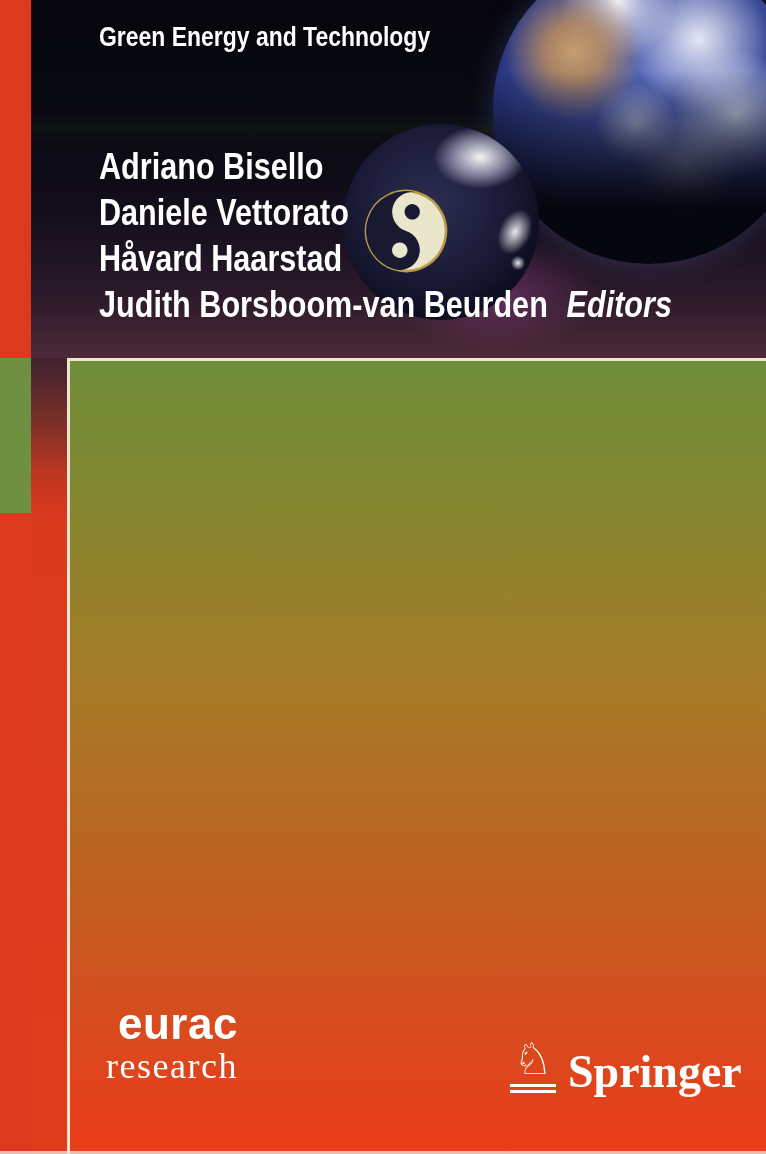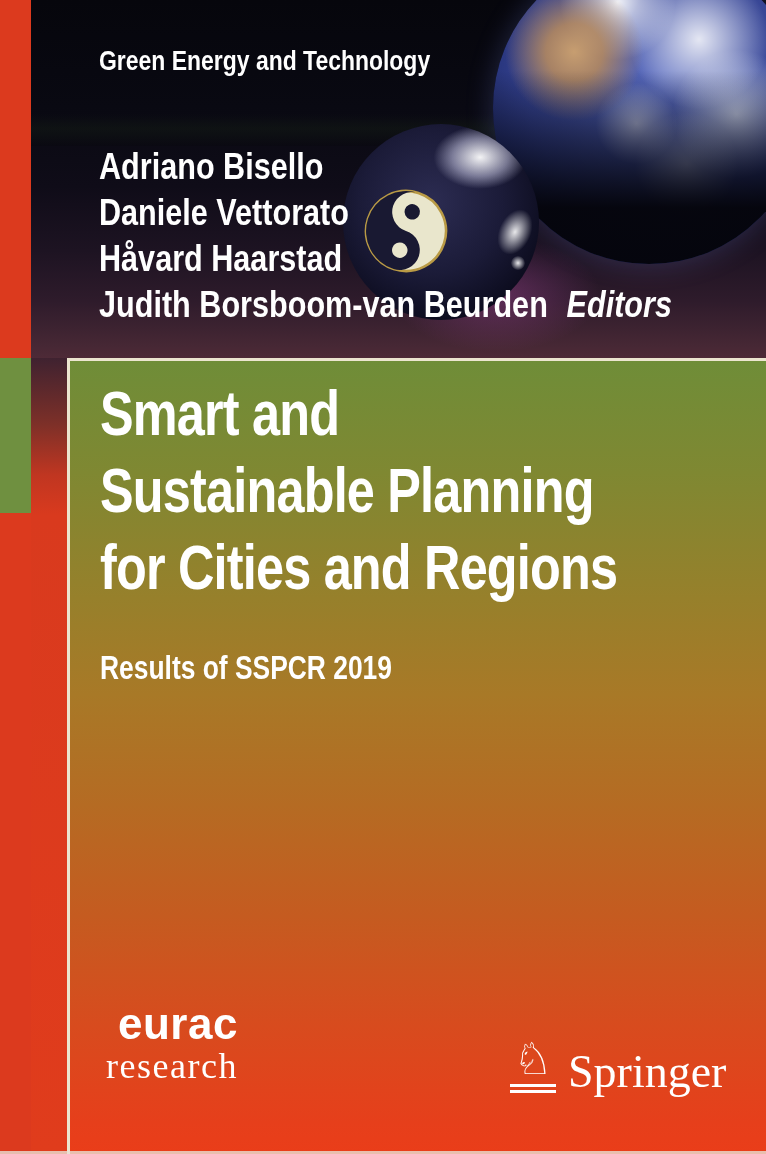--- a/index.html
+++ b/index.html
@@ -49,21 +49,21 @@
     transform:rotate(25deg);
     background:radial-gradient(ellipse, rgba(255,255,255,0.9) 0%, rgba(255,255,255,0) 70%);}
   .ball-reflection-dot{position:absolute;left:480px;top:256px;width:14px;height:14px;border-radius:50%;
     background:radial-gradient(circle, rgba(255,255,255,0.9) 0%, rgba(255,255,255,0) 75%);}
   .yinyang{position:absolute;left:332px;top:188px;width:86px;height:86px;transform:rotate(18deg);}
 
   
   .cond80{display:inline-block;transform:scaleX(0.80);transform-origin:0 50%;white-space:nowrap;}
   .cond85{display:inline-block;transform:scaleX(0.85);transform-origin:0 50%;white-space:nowrap;}
 
-  .series-title{position:absolute;left:68px;top:22px;font-size:27px;font-weight:bold;letter-spacing:0;margin-top:24px;}
+  .series-title{position:absolute;left:68px;top:22px;font-size:27px;font-weight:bold;letter-spacing:0;}
   .editors{position:absolute;left:68px;top:144px;font-size:36px;font-weight:bold;line-height:46px;}
   .editors-label{font-style:italic;margin-left:22px;font-weight:bold;}
 
   
   .panel{
     position:absolute;left:67px;top:358px;width:699px;height:796px;box-sizing:border-box;
     border-top:3px solid #ece5cf;border-left:3px solid #ece5cf;
     background:linear-gradient(to bottom,
       #6f8d38 0%,#7f8832 14%,#97802b 30%,#a87927 42%,#b56b23 56%,
       #c55b20 70%,#d84b1e 84%,#e63f1b 96%,#ea3d19 100%);
@@ -72,21 +72,21 @@
   .book-subtitle{position:absolute;left:30px;top:288px;font-size:33px;font-weight:bold;}
 
   .eurac{position:absolute;left:36px;top:641px;line-height:1;text-align:right;}
   .eurac-bold{font-size:44px;font-weight:bold;letter-spacing:0.5px;display:block;}
   .eurac-serif{font-family:"Liberation Serif",serif;font-size:36px;letter-spacing:1.5px;display:block;margin-top:2px;}
 
   .springer{position:absolute;left:440px;top:676px;display:flex;align-items:flex-end;gap:12px;}
   .horse{display:flex;flex-direction:column;align-items:center;}
   .horse-glyph{font-family:"DejaVu Sans",sans-serif;font-size:44px;line-height:44px;}
   .horse-bar{width:46px;height:3px;background:#fff;margin-top:3px;}
-  .springer-name{font-family:"Liberation Serif",serif;font-size:46px;line-height:42px;}
+  .springer-name{font-family:"Liberation Serif",serif;font-size:46px;line-height:42px;font-weight:bold;}
 
   .bottom-edge{position:absolute;left:0;bottom:0;width:766px;height:3px;background:#e9e0d5;opacity:0.8;}
 </style>
 </head>
 <body>
 
 <div class="cover">
 
   <div class="photo">
     <div class="horizon"></div>
@@ -111,28 +111,20 @@
       <div><span class="cond85">Daniele Vettorato</span></div>
       <div><span class="cond85">Håvard Haarstad</span></div>
       <div><span class="cond85"><span>Judith Borsboom-van Beurden</span><span class="editors-label">Editors</span></span></div>
     </div>
   </div>
 
   <div class="spine"></div>
   <div class="spine-green"></div>
 
   <div class="panel">
-    <div class="book-title">
-      <div><span class="cond80">Smart and</span></div>
-      <div><span class="cond80">Sustainable Planning</span></div>
-      <div><span class="cond80">for Cities and Regions</span></div>
-    </div>
-    <div class="book-subtitle">
-      <span class="cond80">Results of SSPCR 2019</span>
-    </div>
 
     <div class="eurac">
       <span class="eurac-bold">eurac</span>
       <span class="eurac-serif">research</span>
     </div>
 
     <div class="springer">
       <div class="horse">
         <span class="horse-glyph">♘</span>
         <div class="horse-bar"></div>

